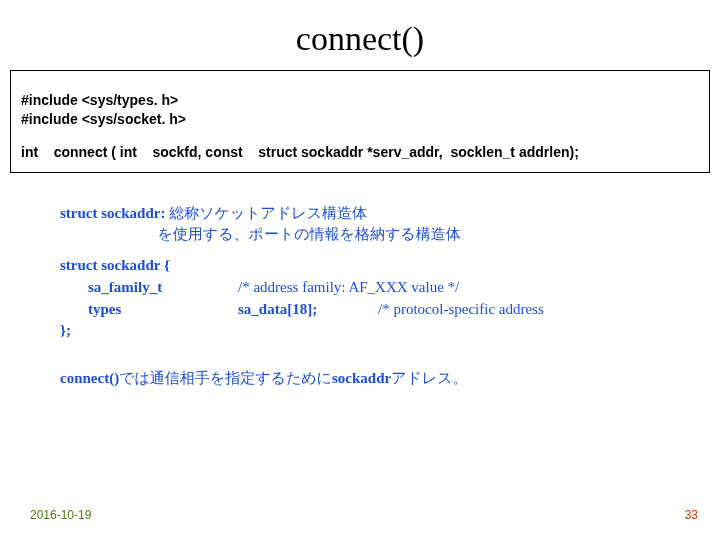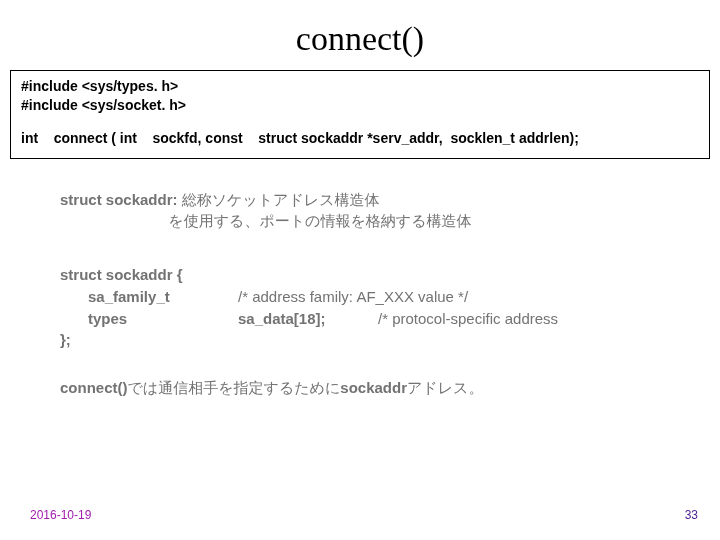--- a/index.html
+++ b/index.html
@@ -17,39 +17,40 @@
     font-size: 34px;
     font-weight: normal;
     font-family: "Times New Roman", serif;
     margin-top: 20px;
     margin-bottom: 12px;
     color: #000;
   }
   .codebox {
     border: 1px solid #000;
     margin: 0 10px 0 10px;
-    padding: 6px 10px 10px 10px;
+    padding: 20px 10px 10px 10px;
     font-size: 14px;
     line-height: 1.35;
     color: #000;
   }
   .codebox .line {
     white-space: pre;
   }
   .body-content {
     margin: 30px 0 0 60px;
     font-size: 15px;
     line-height: 1.45;
-    color: #737373;
+    color: #1d4ed8;
+    font-family: Liberation Serif, serif;
   }
   .body-content .row {
     white-space: pre;
   }
   .struct-block {
-    margin-top: 32px;
+    margin-top: 9px;
   }
   .struct-row {
     display: flex;
   }
   .struct-col-type {
     width: 150px;
     padding-left: 28px;
   }
   .struct-col-name {
     width: 140px;
@@ -59,28 +60,28 @@
   }
   .desc {
     margin-top: 26px;
     font-size: 15px;
   }
   .footer-date {
     position: absolute;
     left: 30px;
     bottom: 18px;
     font-size: 12px;
-    color: #a21caf;
+    color: #4d7c0f;
   }
   .footer-page {
     position: absolute;
     right: 22px;
     bottom: 18px;
     font-size: 12px;
-    color: #4c1d95;
+    color: #c2410c;
   }
   .bold { font-weight: bold; }
 </style>
 </head>
 <body>
 
 <div class="title">connect()</div>
 
 <div class="codebox">
   <div class="line bold">#include &lt;sys/types. h&gt;</div>

